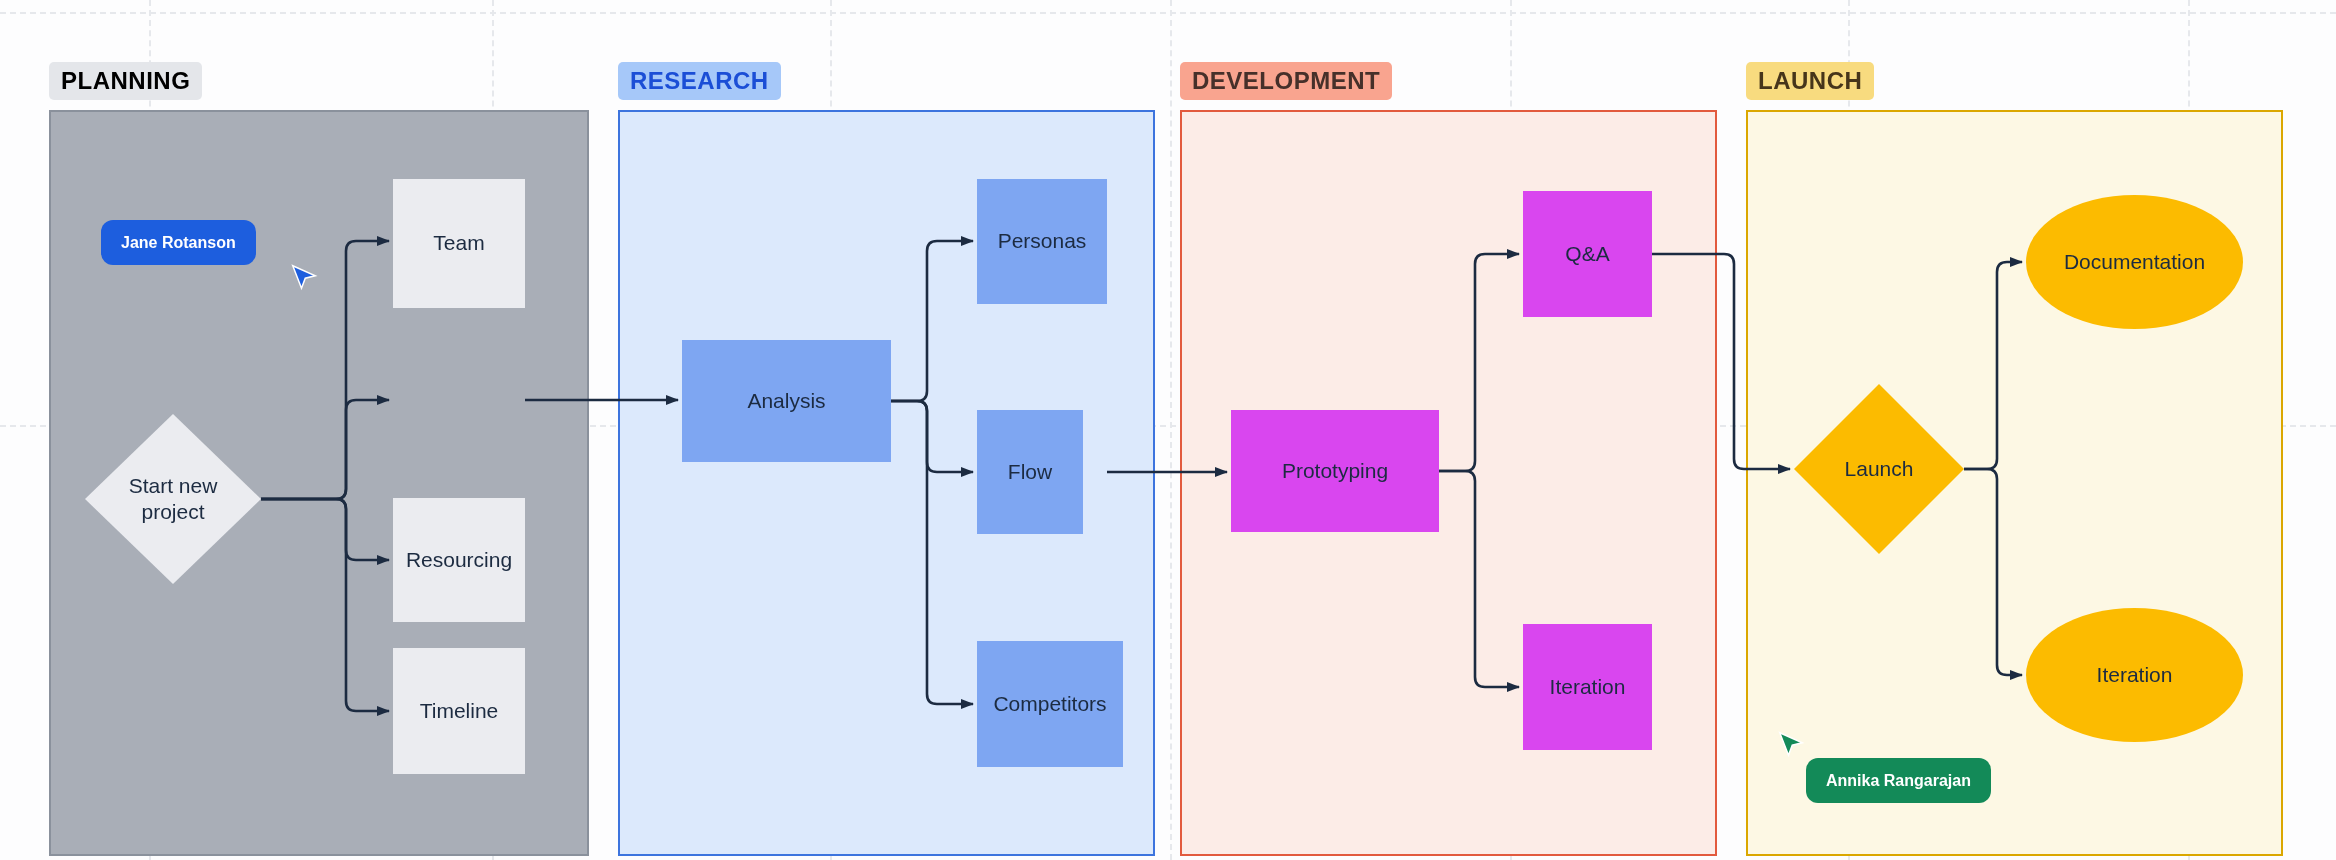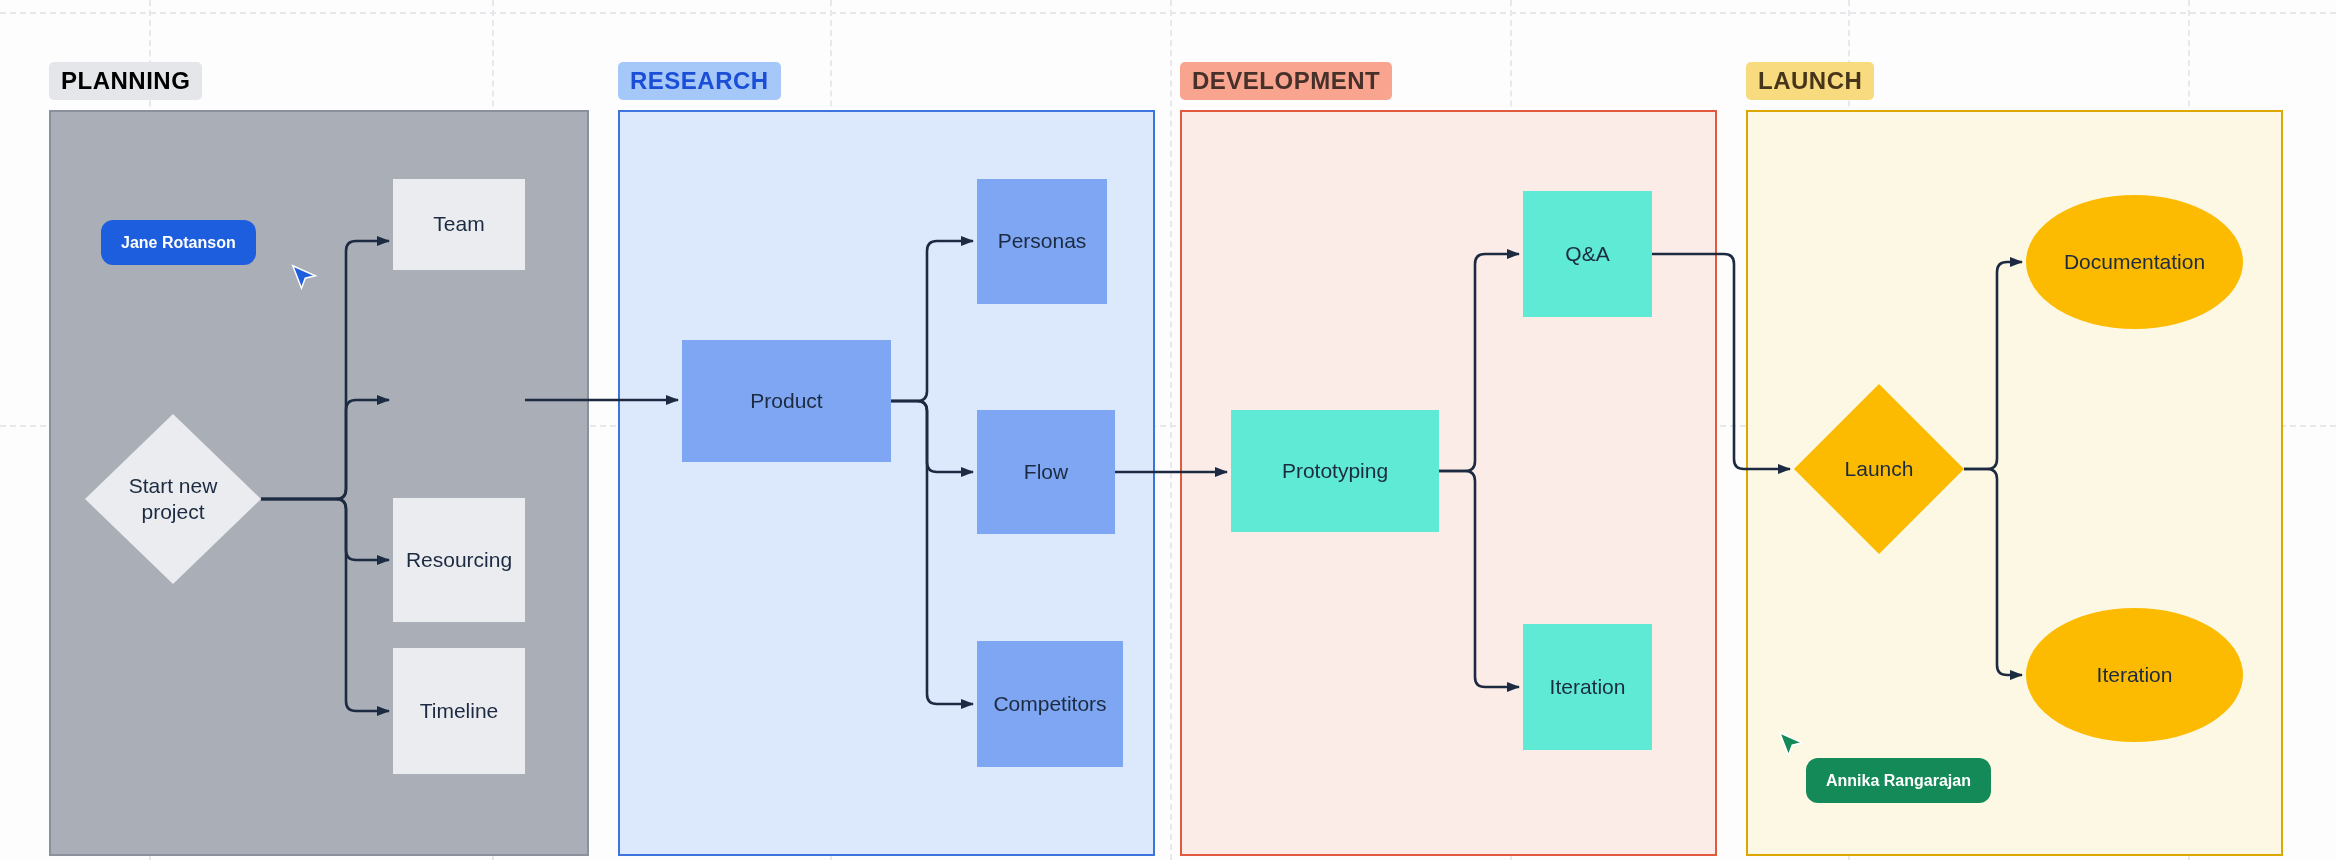--- a/index.html
+++ b/index.html
@@ -43,31 +43,31 @@
   .node {
     position:absolute; z-index:3;
     display:flex; align-items:center; justify-content:center;
     text-align:center; font-size:21px; line-height:1.25;
     padding:6px; color:#1c2b41;
   }
   .shape-diamond { clip-path:polygon(50% 0,100% 50%,50% 100%,0 50%); padding:28px; }
   .shape-ellipse { border-radius:50%;align-items:center; }
   .fill-gray  { background:#ebecf0; }
   .fill-blue  { background:#7ea6f2; }
-  .fill-coral { background:#5eead4; }
+  .fill-coral { background:#d946ef; }
   .fill-gold  { background:#fcbb00; }
 
   .n-start            { left:85px;   top:414px; width:176px; height:170px; }
-  .n-team             { left:393px;  top:179px; width:132px; height:91px; }
+  .n-team             { left:393px;  top:179px; width:132px; height:129px; }
   .n-product          { left:393px;  top:337px; width:132px; height:125px; }
   .n-resourcing       { left:393px;  top:498px; width:132px; height:124px; }
   .n-timeline         { left:393px;  top:648px; width:132px; height:126px; }
   .n-analysis         { left:682px;  top:340px; width:209px; height:122px; }
   .n-personas         { left:977px;  top:179px; width:130px; height:125px; }
-  .n-flow             { left:977px;  top:410px; width:138px; height:124px; }
+  .n-flow             { left:977px;  top:410px; width:106px; height:124px; }
   .n-competitors      { left:977px;  top:641px; width:146px; height:126px; }
   .n-prototyping      { left:1231px; top:410px; width:208px; height:122px; }
   .n-qa               { left:1523px; top:191px; width:129px; height:126px; }
   .n-dev-iteration    { left:1523px; top:624px; width:129px; height:126px; }
   .n-launch           { left:1794px; top:384px; width:170px; height:170px; }
   .n-documentation    { left:2026px; top:195px; width:217px; height:134px; }
   .n-launch-iteration { left:2026px; top:608px; width:217px; height:134px; }
 
   
   .cursor-label {
@@ -138,21 +138,21 @@
       <span>Team</span>
     </div>
   <div class="node n-resourcing fill-gray">
       <span>Resourcing</span>
     </div>
   <div class="node n-timeline fill-gray">
       <span>Timeline</span>
     </div>
 
   <div class="node n-analysis fill-blue">
-      <span>Product</span>
+      <span>Analysis</span>
     </div>
   <div class="node n-personas fill-blue">
       <span>Personas</span>
     </div>
   <div class="node n-flow fill-blue">
       <span>Flow</span>
     </div>
   <div class="node n-competitors fill-blue">
       <span>Competitors</span>
     </div>

